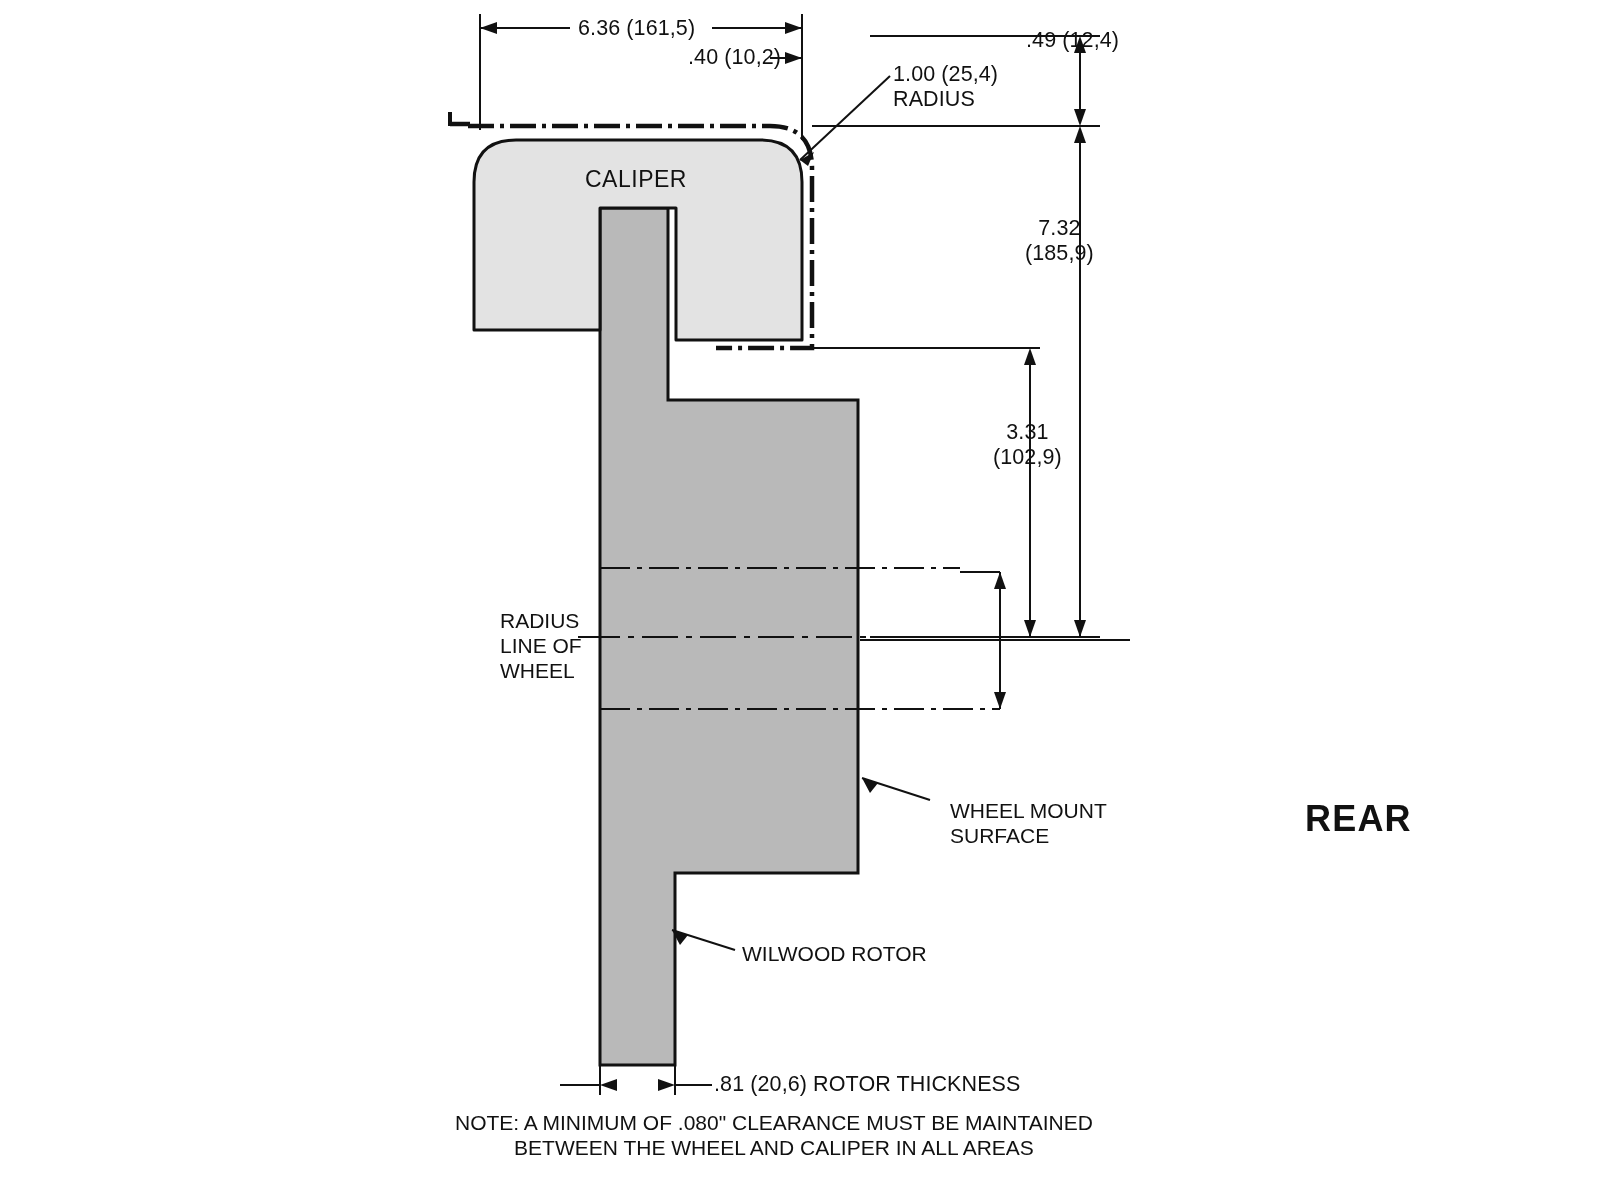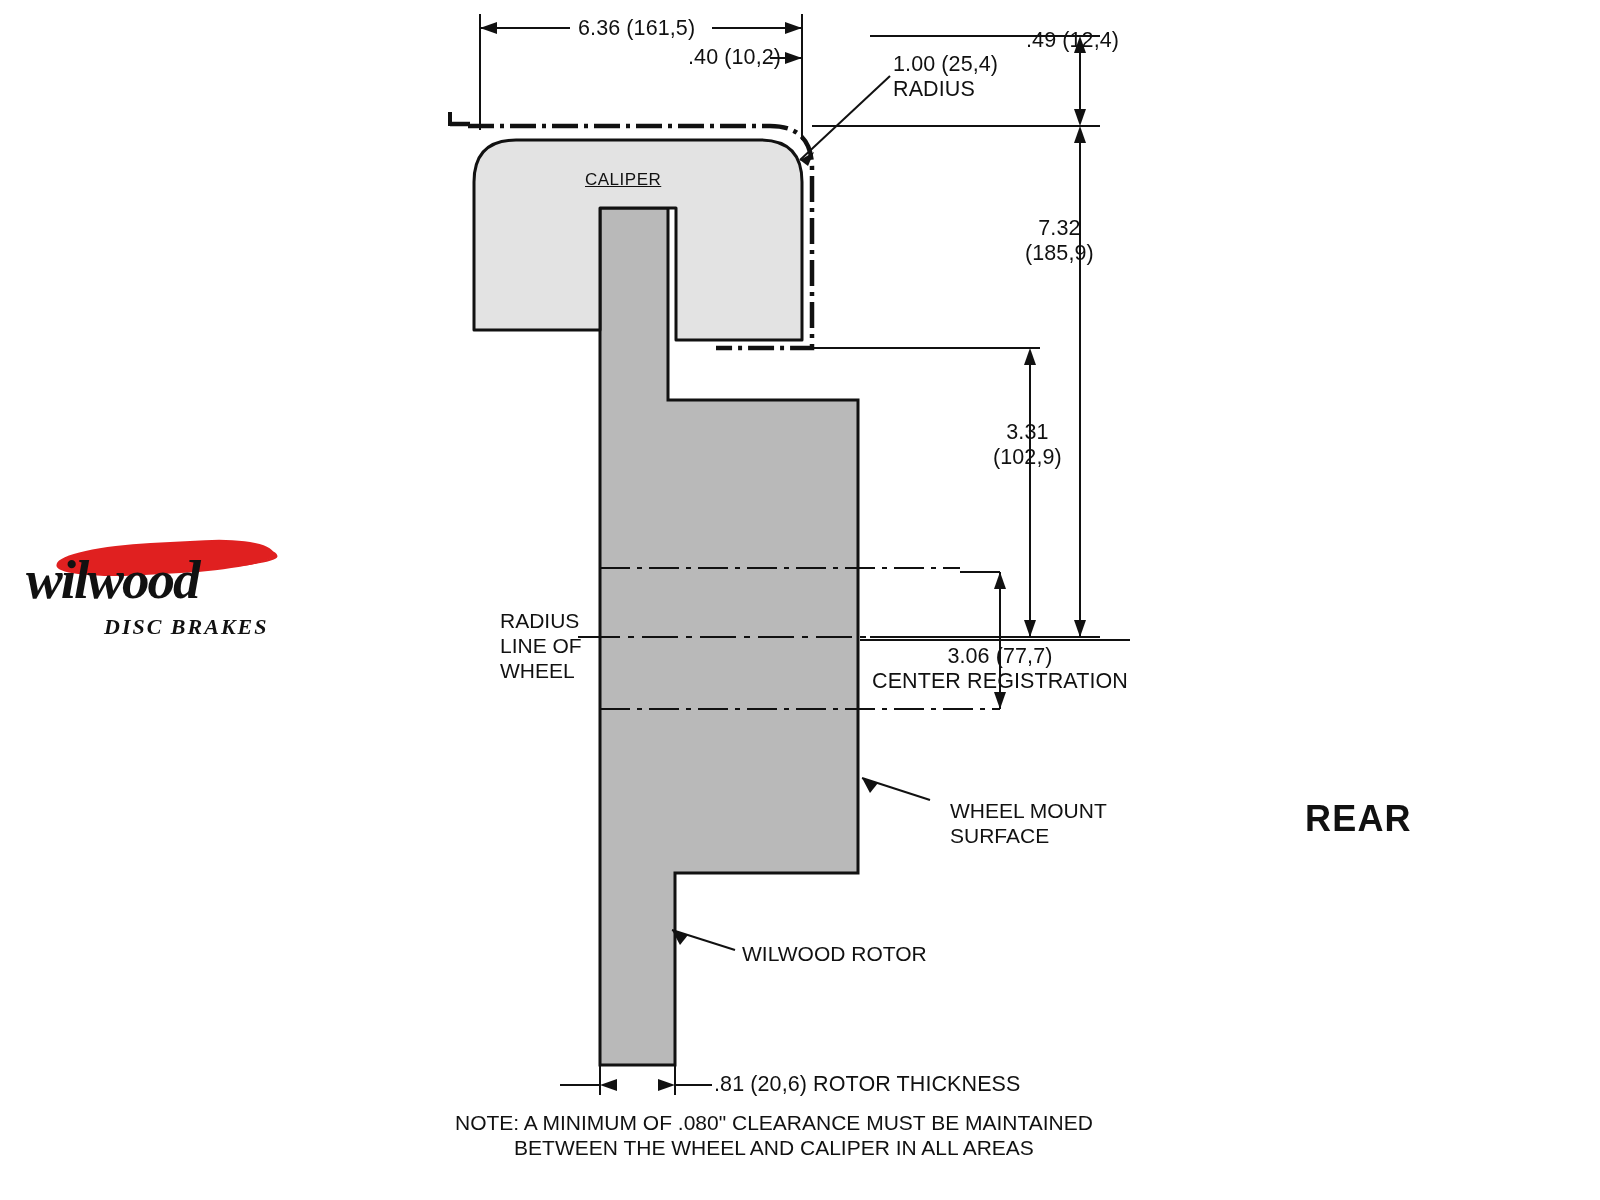--- a/index.html
+++ b/index.html
@@ -98,24 +98,24 @@
     transform-origin: left top;
   }
   #rear-label {
     left: 1305px; top: 806px;
     font-size: 36px;
     font-weight: bold;
     letter-spacing: 1.2px;
   }
 
   
-  #caliper-label { left: 585px; top: 167px; font-size: 17px; letter-spacing: .5px; text-decoration: underline; }
+  #caliper-label { left: 585px; top: 167px; font-size: 23px; letter-spacing: .5px; }
   #dim-636 { left: 578px; top: 16px; }
   #dim-40  { left: 680px; top: 45px; margin-left: 8px; }
-  #dim-radius { left: 893px; top: 52px; }
+  #dim-radius { left: 893px; top: 62px; }
   #dim-49  { left: 1026px; top: 28px; }
   #dim-732 { left: 1025px; top: 216px; }
   #dim-405 { left: 993px; top: 420px; }
   #dim-306 { left: 872px; top: 644px; }
   #centerline-label { left: 500px; top: 608px; }
   #wheelmount-label { left: 950px; top: 798px; }
   #rotor-label { left: 742px; top: 941px; }
   #thickness-label { left: 714px; top: 1072px; }
   #note-label { left: 455px; top: 1110px; }
 </style>
@@ -226,41 +226,34 @@
 RADIUS</div>
 
   <div class="abs txt dim" id="dim-49">.49 (12,4)</div>
 
   <div class="abs txt dim center" id="dim-732">7.32
 (185,9)</div>
 
   <div class="abs txt dim center" id="dim-405">3.31
 (102,9)</div>
 
-  <div class="abs txt dim center" id="dim-306">3.06 (77,7)
-CENTER REGISTRATION</div>
 
   <div class="abs txt dim" id="thickness-label">.81 (20,6) ROTOR THICKNESS</div>
 
   <div class="abs txt" id="caliper-label">CALIPER</div>
 
   <div class="abs txt" id="centerline-label">RADIUS
 LINE OF
 WHEEL</div>
 
   <div class="abs txt" id="wheelmount-label">WHEEL MOUNT
 SURFACE</div>
 
   <div class="abs txt" id="rotor-label">WILWOOD ROTOR</div>
 
   <div class="abs txt center" id="note-label">NOTE: A MINIMUM OF .080" CLEARANCE MUST BE MAINTAINED
 BETWEEN THE WHEEL AND CALIPER IN ALL AREAS</div>
 
-  <div class="abs" id="wilwood-logo">
-    <div id="wilwood-swoosh"></div>
-    <div id="wilwood-word">wilwood</div>
-    <div id="wilwood-sub">DISC BRAKES</div>
-  </div>
 
 
   <div class="abs txt" id="rear-label">REAR</div>
 
 </div>
 
 </body></html>

